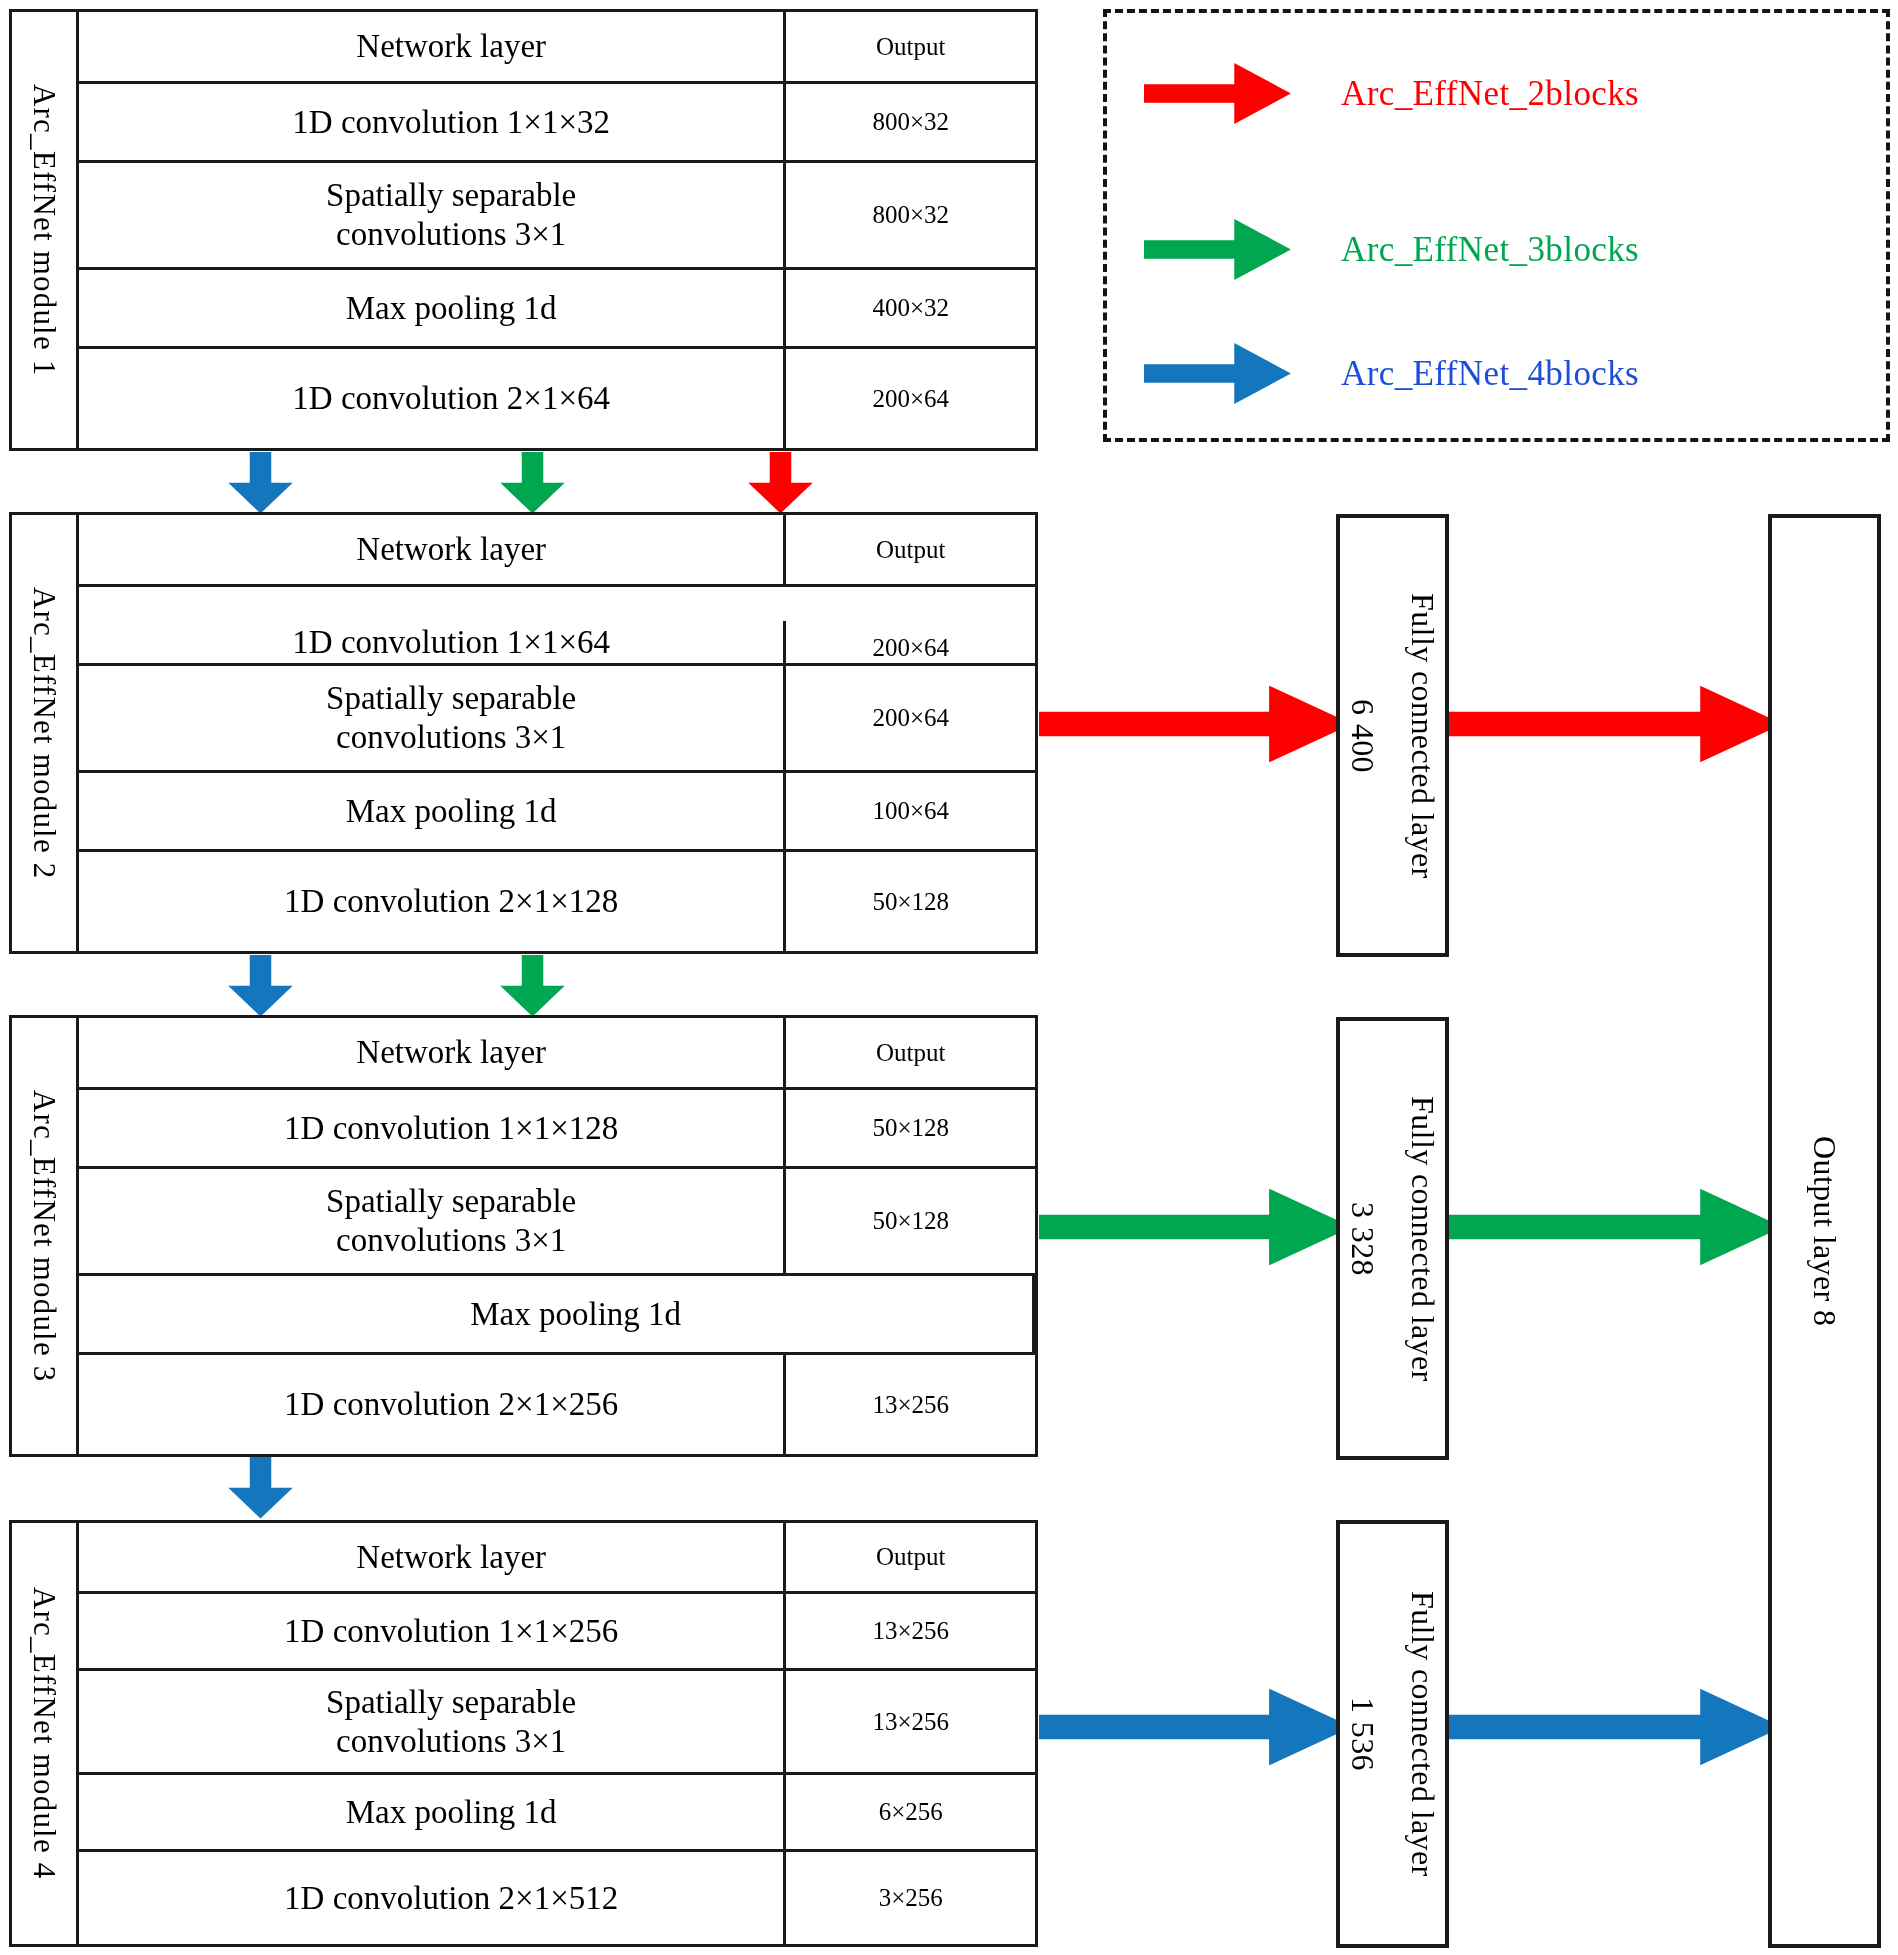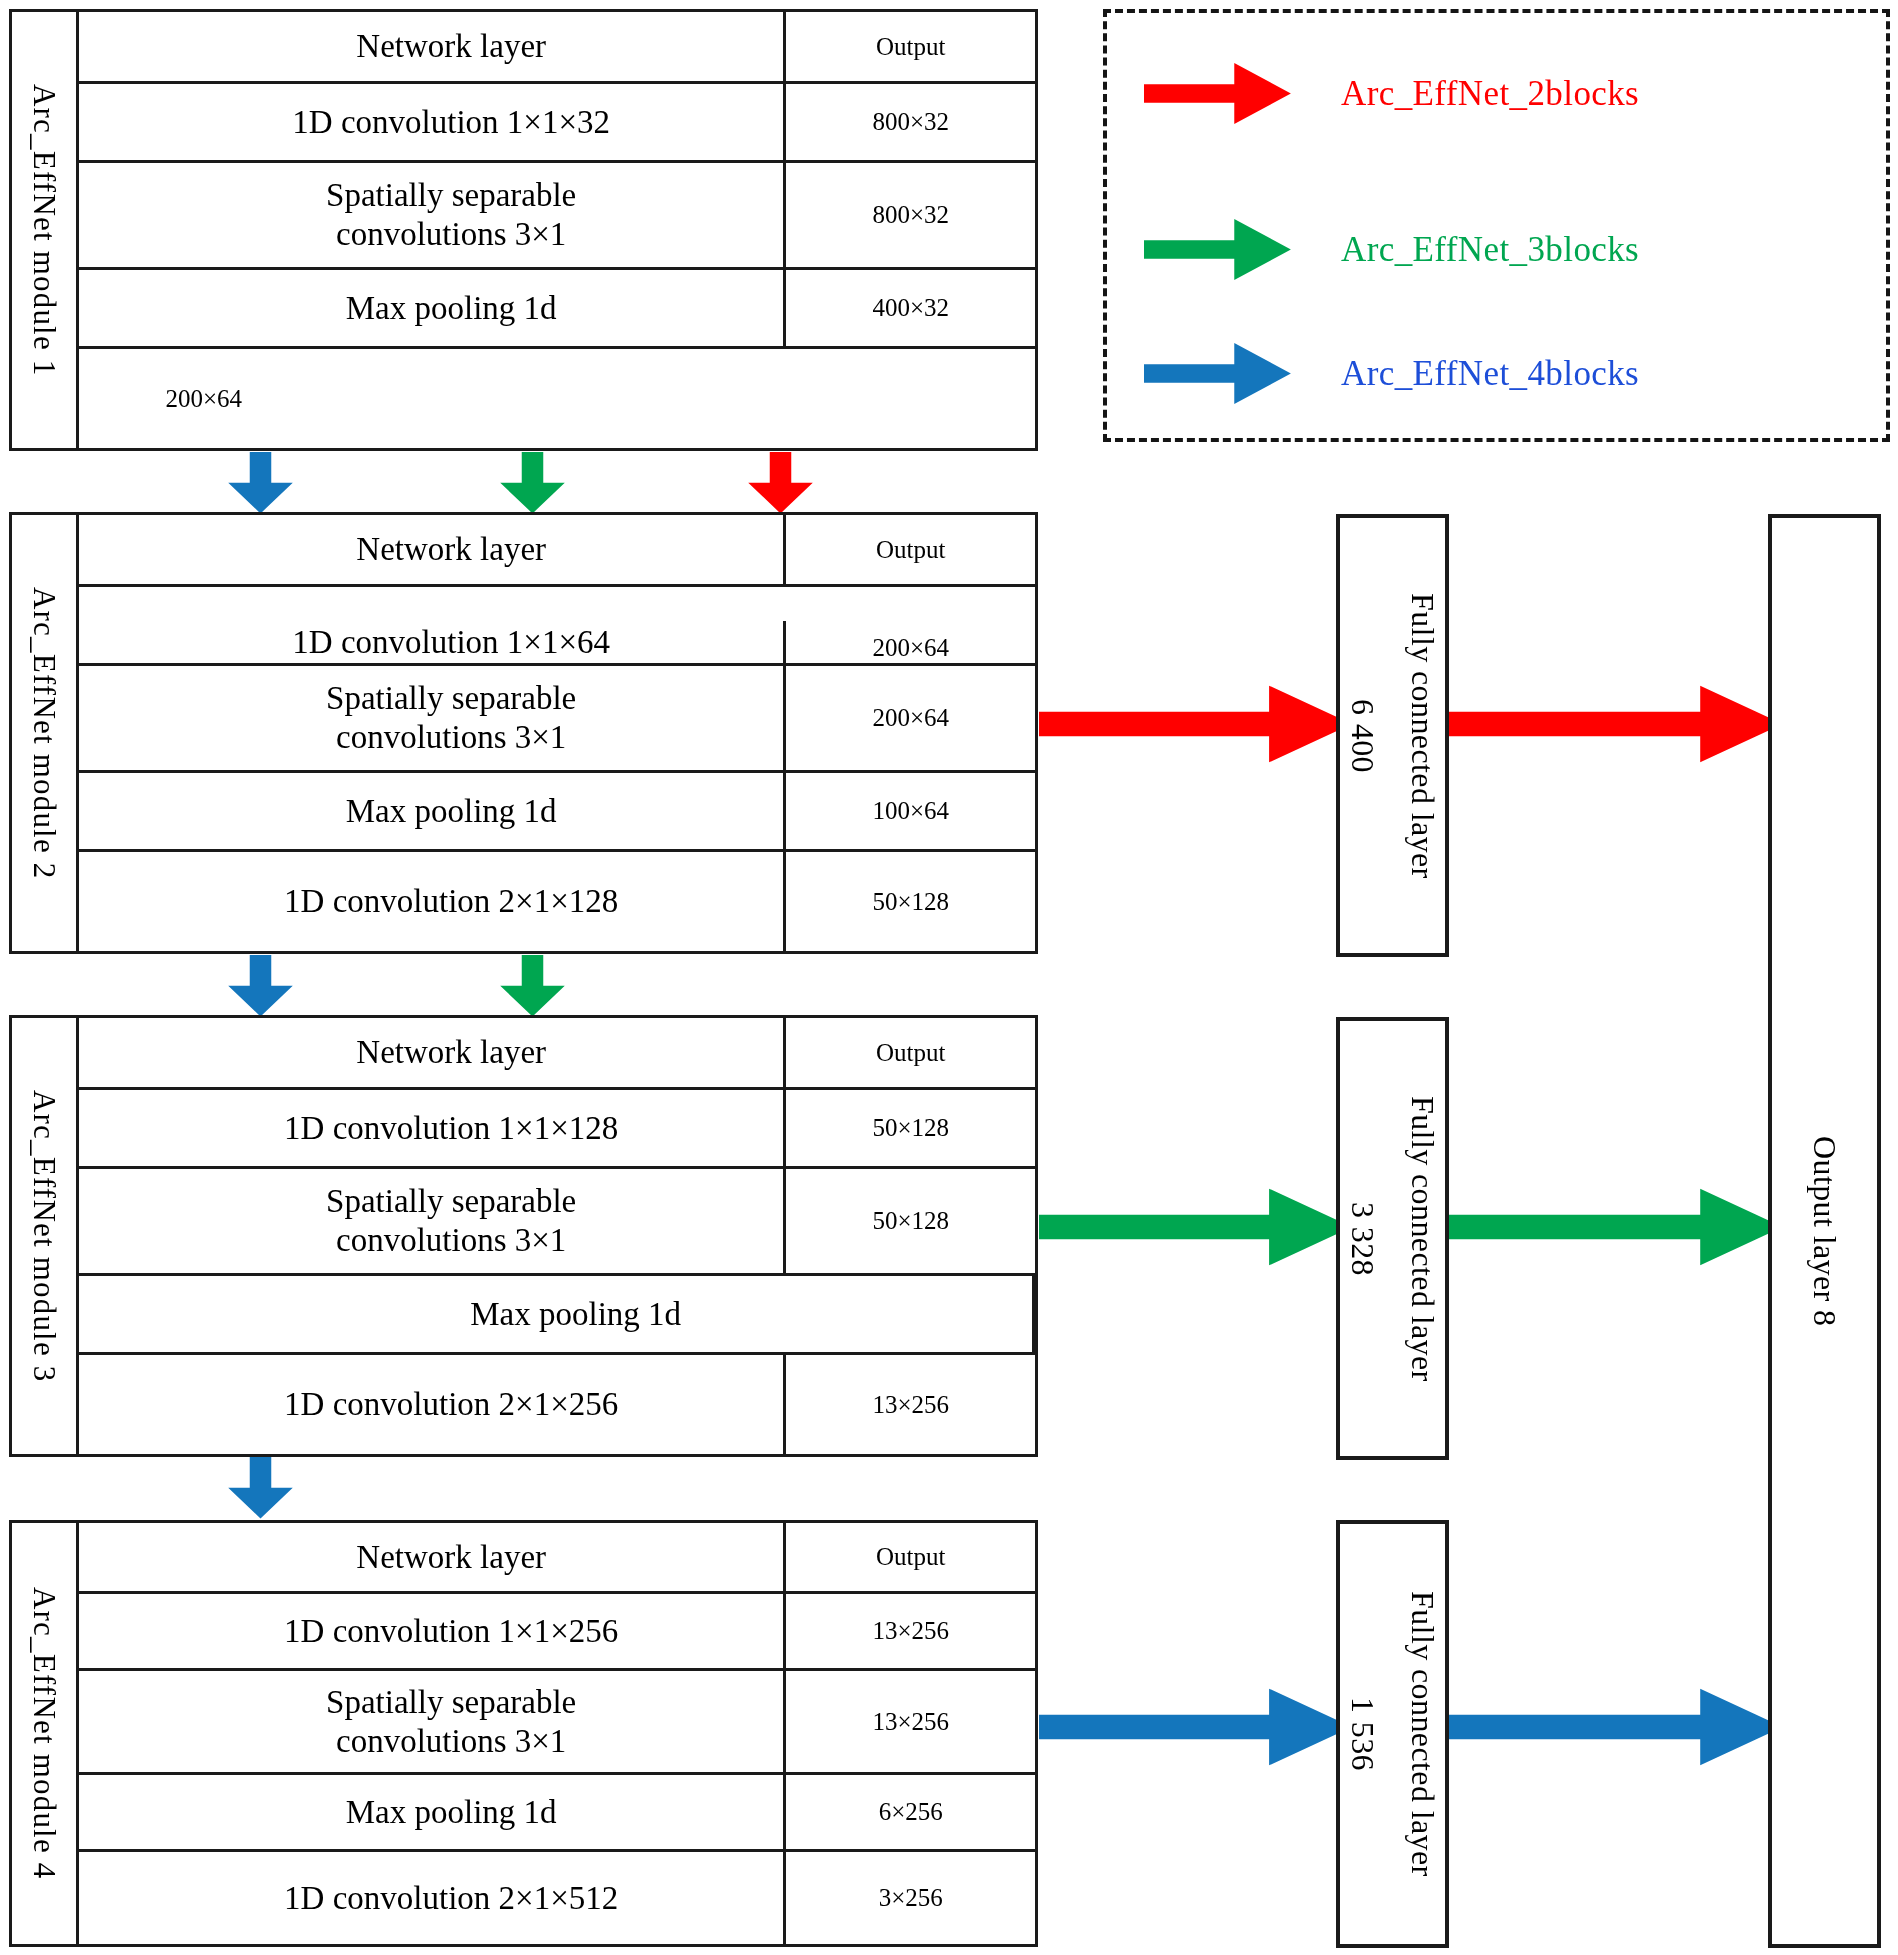--- a/index.html
+++ b/index.html
@@ -137,20 +137,21 @@
         <span class="two-line">Spatially separable</span>
         <span class="two-line">convolutions  3×1</span>
       </div>
       <div class="cell-out">800×32</div>
     </div>
     <div class="mrow" style="flex:0 0 79px;">
       <div class="cell-layer">Max pooling 1d</div>
       <div class="cell-out">400×32</div>
     </div>
     <div class="mrow">
+      <div class="cell-layer">1D convolution  2×1×64</div>
       <div class="cell-out">200×64</div>
     </div>
   </div>
 </div>
 
 <div class="legend" style="left:1103px; top:9.2px; width:787px; height:433px;">
   <div class="legend-row" style="left:37px; top:42px;">
     <svg width="153" height="77" viewBox="0 0 200 100">
       <path d="M0 38 L118 38 L118 10 L192 50 L118 90 L118 62 L0 62 Z" fill="#FF0000"></path>
     </svg>

